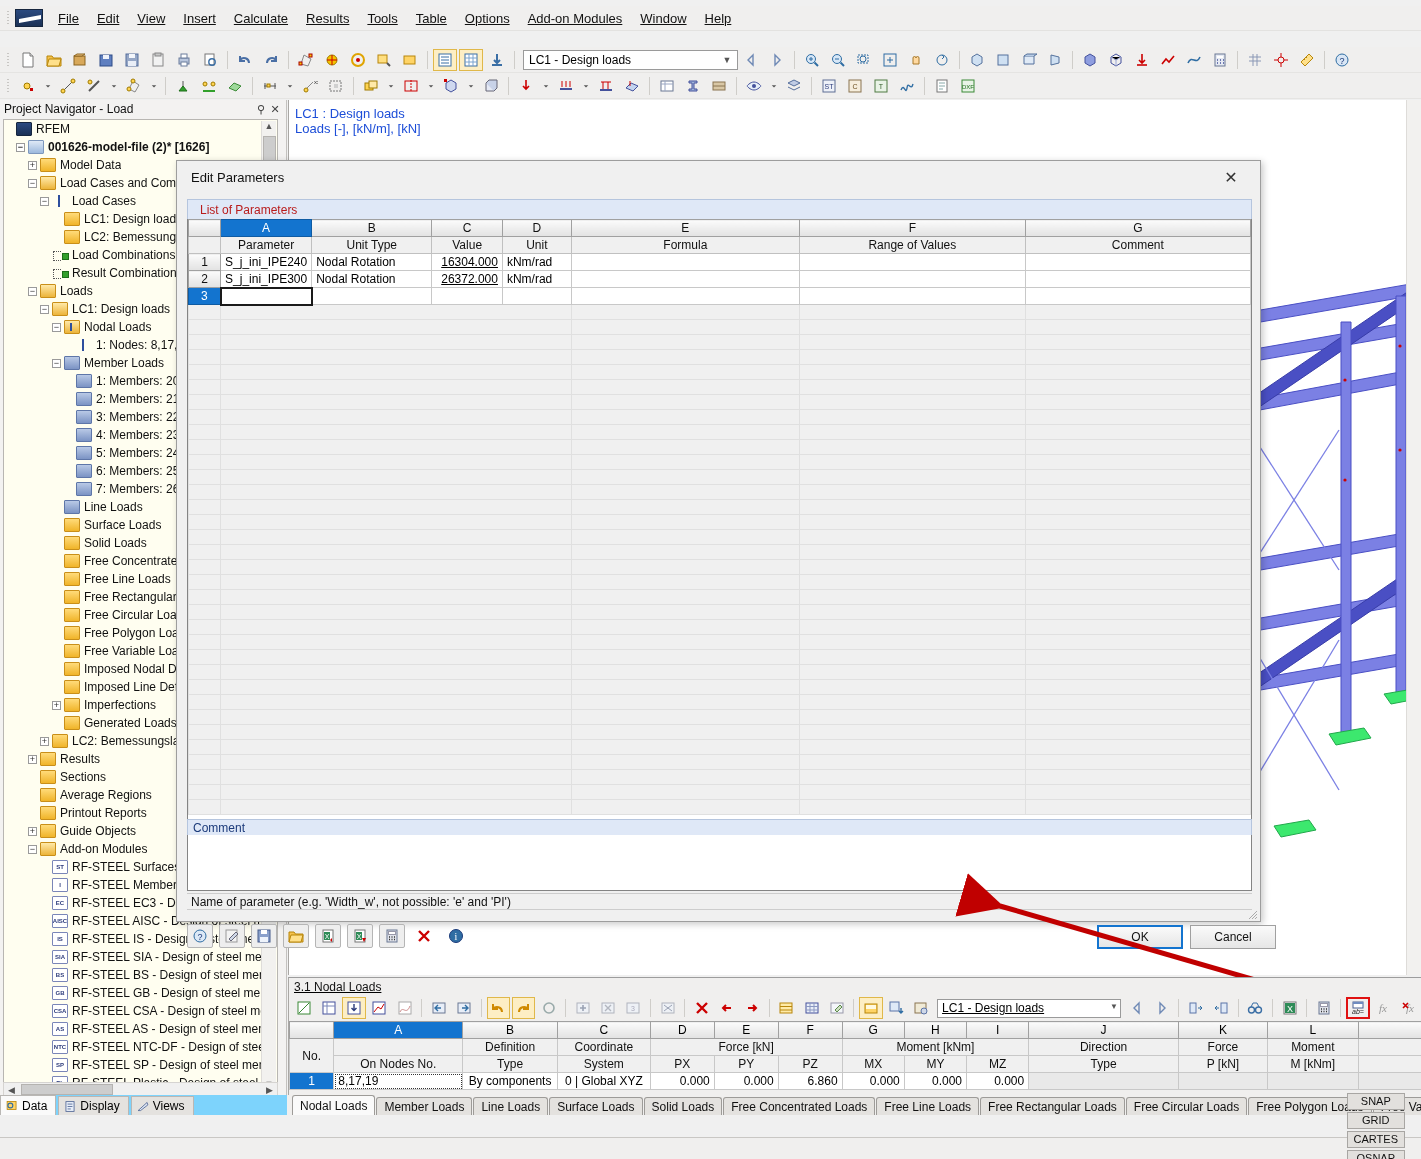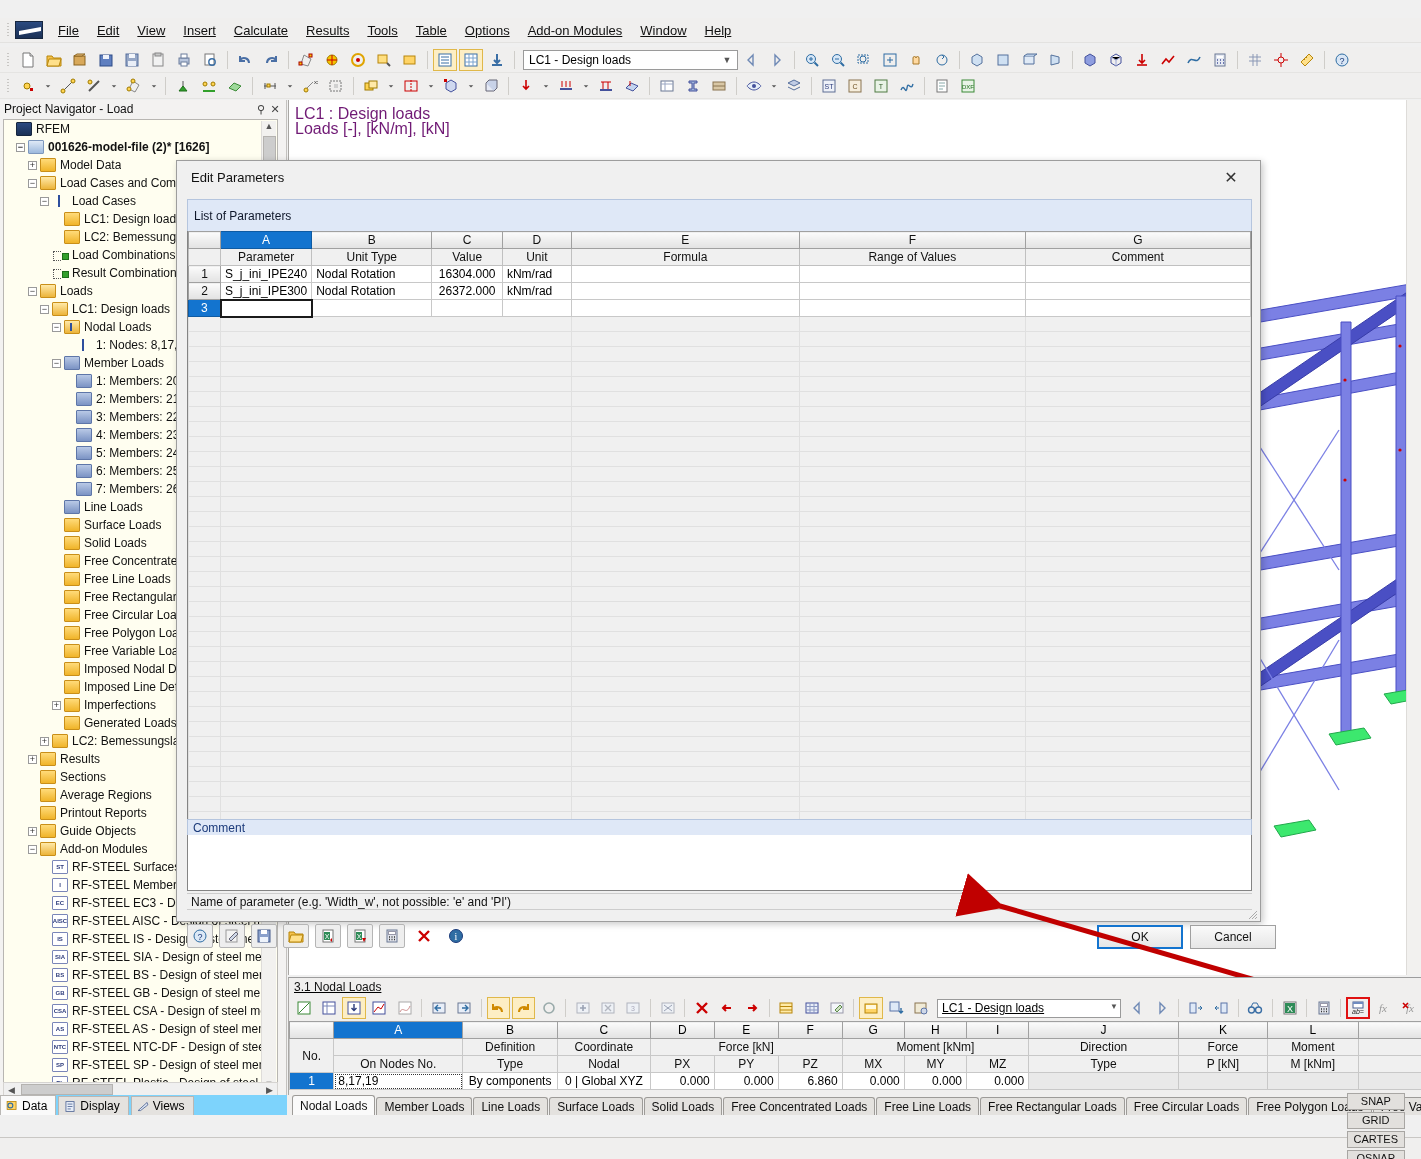--- a/index.html
+++ b/index.html
@@ -27,21 +27,21 @@
     background: linear-gradient(135deg,#8fa7c8,#4a6899);
     border-radius: 3px; border: 1px solid #3f5a85;
   }
   .appglyph:after {
     content: ""; position: absolute; left: 3px; top: 6px; width: 10px; height: 3px;
     background: #fff; transform: skewY(-12deg);
   }
 
   
   .menubar {
-    position: absolute; left: 0; top: 18px; width: 1421px; height: 25px;
+    position: absolute; left: 0; top: 6px; width: 1421px; height: 25px;
     background: #f0efee; display: flex; align-items: center;
     border-bottom: 1px solid #e3e2e0;
   }
   .gripper { width: 10px; height: 20px; margin: 0 2px 0 3px; position: relative; }
   .gripper:before {
     content: ""; position: absolute; left: 4px; top: 3px; width: 2px; height: 15px;
     background: repeating-linear-gradient(#c8c6c3 0 1px, transparent 1px 3px);
   }
   .menu-logo {
     width: 28px; height: 18px; background: linear-gradient(#2b4a80,#1b3156);
@@ -160,63 +160,63 @@
     background: #e4e2df; margin-right: 2px;
   }
   .ntab.active { background: #fafafa; height: 20px; }
   .ntab .sm { width: 14px; height: 13px; }
 
   
   .workarea {
     position: absolute; left: 288px; top: 100px; width: 1133px; height: 875px;
     background: #fff; border-left: 1px solid #a9a7a4;
   }
-  .wa-label { position: absolute; left: 6px; top: 6px; font-size: 16px; line-height: 15px; color: #701a75; }
+  .wa-label { position: absolute; left: 6px; top: 6px; font-size: 13px; line-height: 15px; color: #1d4ed8; }
   .wa-right-scroll {
     position: absolute; right: 0; top: 0; width: 15px; height: 875px; background: #f2f1ef;
     border-left: 1px solid #dedcd9;
   }
 
   
   .dialog {
     position: absolute; left: 176px; top: 160px; width: 1085px; height: 762px;
     background: #f0f0f0; border: 1px solid #9d9d9d;
     box-shadow: 2px 2px 7px rgba(0,0,0,.22);
   }
   .dlg-title { height: 32px; display: flex; align-items: center; padding: 0 8px 0 14px; }
   .dlg-title .t { font-size: 13px; color: #111; flex: 1; }
   .dlg-close {
     width: 42px; height: 28px; display: flex; align-items: center; justify-content: center;
     font-size: 16px; color: #333;
   }
 
   .grp { position: absolute; left: 10px; top: 38px; width: 1065px; height: 730px; }
   .grp-head {
-    height: 32px; background: #dfe8f7; border: 1px solid #b5c5de; border-bottom: none;
-    display: flex; align-items: center; padding-left: 6px; font-size: 12px; color: #0f172a;
+    height: 20px; background: #dfe8f7; border: 1px solid #b5c5de; border-bottom: none;
+    display: flex; align-items: center; padding-left: 12px; font-size: 12px; color: #b91c1c;
   }
   .ptable { border: 1px solid #848484; background: #fff; border-top: none; }
   .ptable table { border-collapse: collapse; width: 100%; font-size: 12px; }
   .ptable th, .ptable td { border: 1px solid #c8c8c8; height: 15px; }
   .colhdr {
     background: linear-gradient(#fbfbfb,#e2e2e2); text-align: center; font-weight: normal;
     border: 1px solid #a0a0a0 !important; height: 14px; color: #111;
   }
   .colhdr.sel { background: #1374cf; color: #fff; border-color: #0e5ba3 !important; }
   .namehdr {
     background: #f0f0f0; text-align: center; font-weight: normal; color: #111;
     border: 1px solid #c0c0c0 !important; height: 16px;
   }
   .rowhdr {
     background: linear-gradient(#fbfbfb,#e2e2e2); text-align: center; width: 34px;
     border: 1px solid #a0a0a0 !important; color: #111;
   }
   .rowhdr.sel { background: #1374cf; color: #fff; border-color: #0e5ba3 !important; }
   .cell { padding: 0 4px; background: #fff; }
-  .cell.num { text-align: center; }
+  .cell.num { text-align: right; text-decoration: underline; }
   .cell.editing { border: 2px solid #1a1a1a !important; }
   .filler td { background: #f0f0f0; border: 1px solid #e0e0e0; }
 
   .cmt-head {
     position: absolute; left: 0; top: 620px; width: 1065px; height: 16px;
     background: #dfe8f7; border: 1px solid #b5c5de; border-bottom: none;
     display: flex; align-items: center; padding-left: 5px; font-size: 12px; color: #1b3a7a;
   }
   .cmt-box {
     position: absolute; left: 0; top: 636px; width: 1065px; height: 56px;
@@ -1998,21 +1998,21 @@
               <td class="sub" colspan="3">Force [kN]</td>
               <td class="sub" colspan="3">Moment [kNm]</td>
               <td class="sub">Direction</td>
               <td class="sub">Force</td>
               <td class="sub">Moment</td>
               <td class="sub"></td>
             </tr>
             <tr>
               <td class="sub">On Nodes No.</td>
               <td class="sub">Type</td>
-              <td class="sub">Nodal</td>
+              <td class="sub">System</td>
               <td class="sub">PX</td>
               <td class="sub">PY</td>
               <td class="sub">PZ</td>
               <td class="sub">MX</td>
               <td class="sub">MY</td>
               <td class="sub">MZ</td>
               <td class="sub">Type</td>
               <td class="sub">P [kN]</td>
               <td class="sub">M [kNm]</td>
               <td class="sub"></td>

